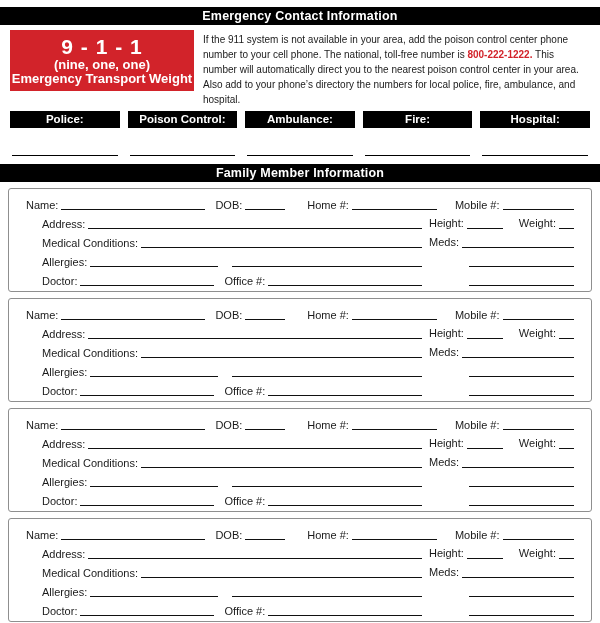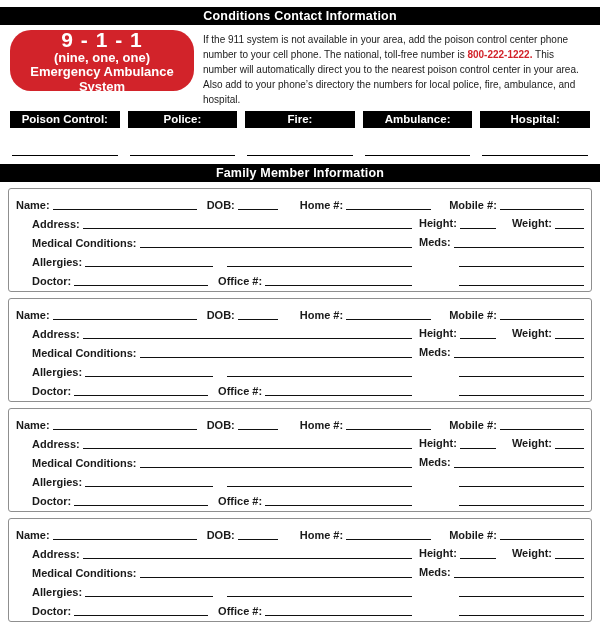--- a/index.html
+++ b/index.html
@@ -13,77 +13,77 @@
     text-align: center; height: 18px; line-height: 18px; letter-spacing: .2px;
   }
   #title-bar { margin-top: 7px; }
   #family-bar { margin-top: 8px; }
 
   
   .top { display: flex; padding: 5px 10px 0; height: 83px; }
   .badge {
     width: 184px; min-width: 184px; height: 61px;
     background: var(--accent-red, #d2232a); color: #fff; text-align: center;
-    display: flex; flex-direction: column; justify-content: center; border-radius: 21px;
+    display: flex; flex-direction: column; justify-content: center;
   }
   .badge .num   { font-size: 21px; font-weight: bold; line-height: 23px; letter-spacing: 1px; }
   .badge .words { font-size: 13px; font-weight: bold; line-height: 13px; }
   .badge .cap   { font-size: 13px; font-weight: bold; line-height: 15px; }
   .instr { flex: 1; padding: 2px 2px 0 9px; font-size: 10px; line-height: 15px; overflow: hidden; }
   .instr .phone { color: var(--accent-red, #d2232a); font-weight: bold; }
 
   
   .contacts { display: flex; gap: 8px; margin: 3px 10px 0; }
   .contact-box {
     flex: 1; background: #000; color: #fff; font-weight: bold; font-size: 11.5px;
     height: 17px; line-height: 17px; text-align: center;
   }
   .write-lines { display: flex; gap: 8px; margin: 26px 10px 0; }
   .write-lines .wl { flex: 1; height: 2px; border-bottom: 1.5px solid #000; margin: 0 2px; }
 
   
   .blocks { padding: 0 8px; }
   .member {
     border: 1px solid #8f8f8f; border-radius: 3px; background: #fff;
-    margin-top: 6px; height: 104px; padding: 5px 7px 0; overflow: hidden; font-weight: bold;
+    margin-top: 6px; height: 104px; padding: 5px 17px 0; overflow: hidden;
   }
   .row { display: flex; align-items: flex-end; height: 19px; font-size: 11px; }
   .lbl { white-space: nowrap; padding-bottom: 2px; }
   .line { border-bottom: 1px solid #111; height: 12px; margin-left: 3px; margin-bottom: 3px; }
   .flex1 { flex: 1 1 auto; }
   .left  { flex: 0 0 380px; display: flex; align-items: flex-end; margin-left: 16px; }
   .right { flex: 1; display: flex; align-items: flex-start; padding-left: 7px; }
   .w144 { flex: 0 0 144px; } .w40 { flex: 0 0 40px; } .w85 { flex: 0 0 85px; }
   .w36 { flex: 0 0 36px; } .w128 { flex: 0 0 128px; } .w134 { flex: 0 0 134px; }
   .ml10 { margin-left: 10px; } .ml14 { margin-left: 14px; } .ml16 { margin-left: 16px; }
   .ml18 { margin-left: 18px; text-align: right; } .ml22 { margin-left: 22px; } .ml40 { margin-left: 40px; }
 </style>
 </head>
 <body>
 
 <div>
 
   <div id="title-bar" class="bar">
-    <span>Conditions Contact Information</span>
+    <span>Emergency Contact Information</span>
   </div>
 
   <div class="top">
     <div class="badge">
       <div class="num">9 - 1 - 1</div>
       <div class="words">(nine, one, one)</div>
-      <div class="cap">Emergency Ambulance System</div>
+      <div class="cap">Emergency Transport Weight</div>
     </div>
     <div class="instr"><span>If the 911 system is not available in your area, add the poison control center phone number to your cell phone. The national, toll-free number is </span><span class="phone">800-222-1222.</span><span> This number will automatically direct you to the nearest poison control center in your area. Also add to your phone’s directory the numbers for local police, fire, ambulance, and hospital.</span></div>
   </div>
 
   <div class="contacts">
+    <div class="contact-box">Police:</div>
     <div class="contact-box">Poison Control:</div>
-    <div class="contact-box">Police:</div>
+    <div class="contact-box">Ambulance:</div>
     <div class="contact-box">Fire:</div>
-    <div class="contact-box">Ambulance:</div>
     <div class="contact-box">Hospital:</div>
   </div>
 
   <div class="write-lines">
     <div class="wl"></div>
     <div class="wl"></div>
     <div class="wl"></div>
     <div class="wl"></div>
     <div class="wl"></div>
   </div>

